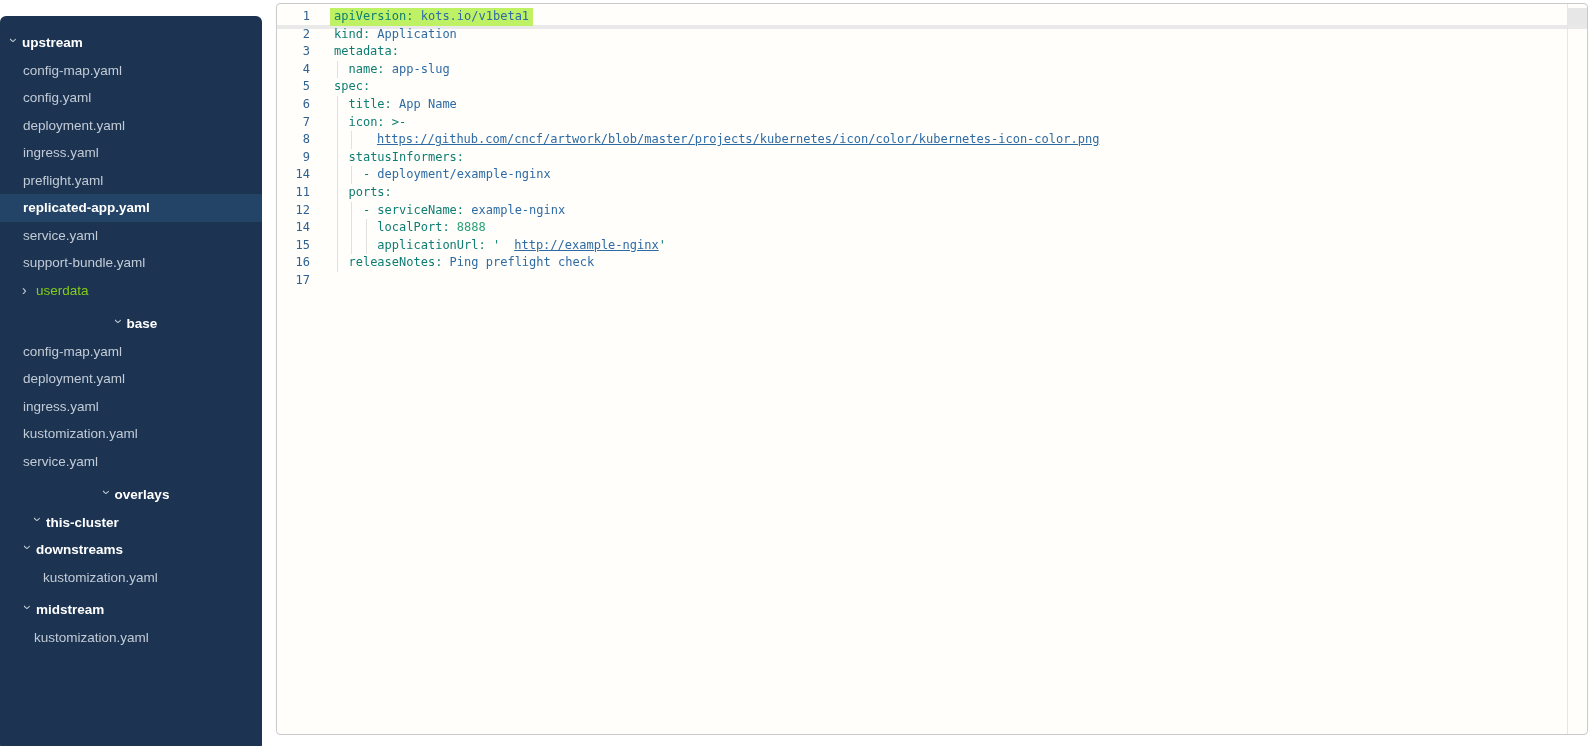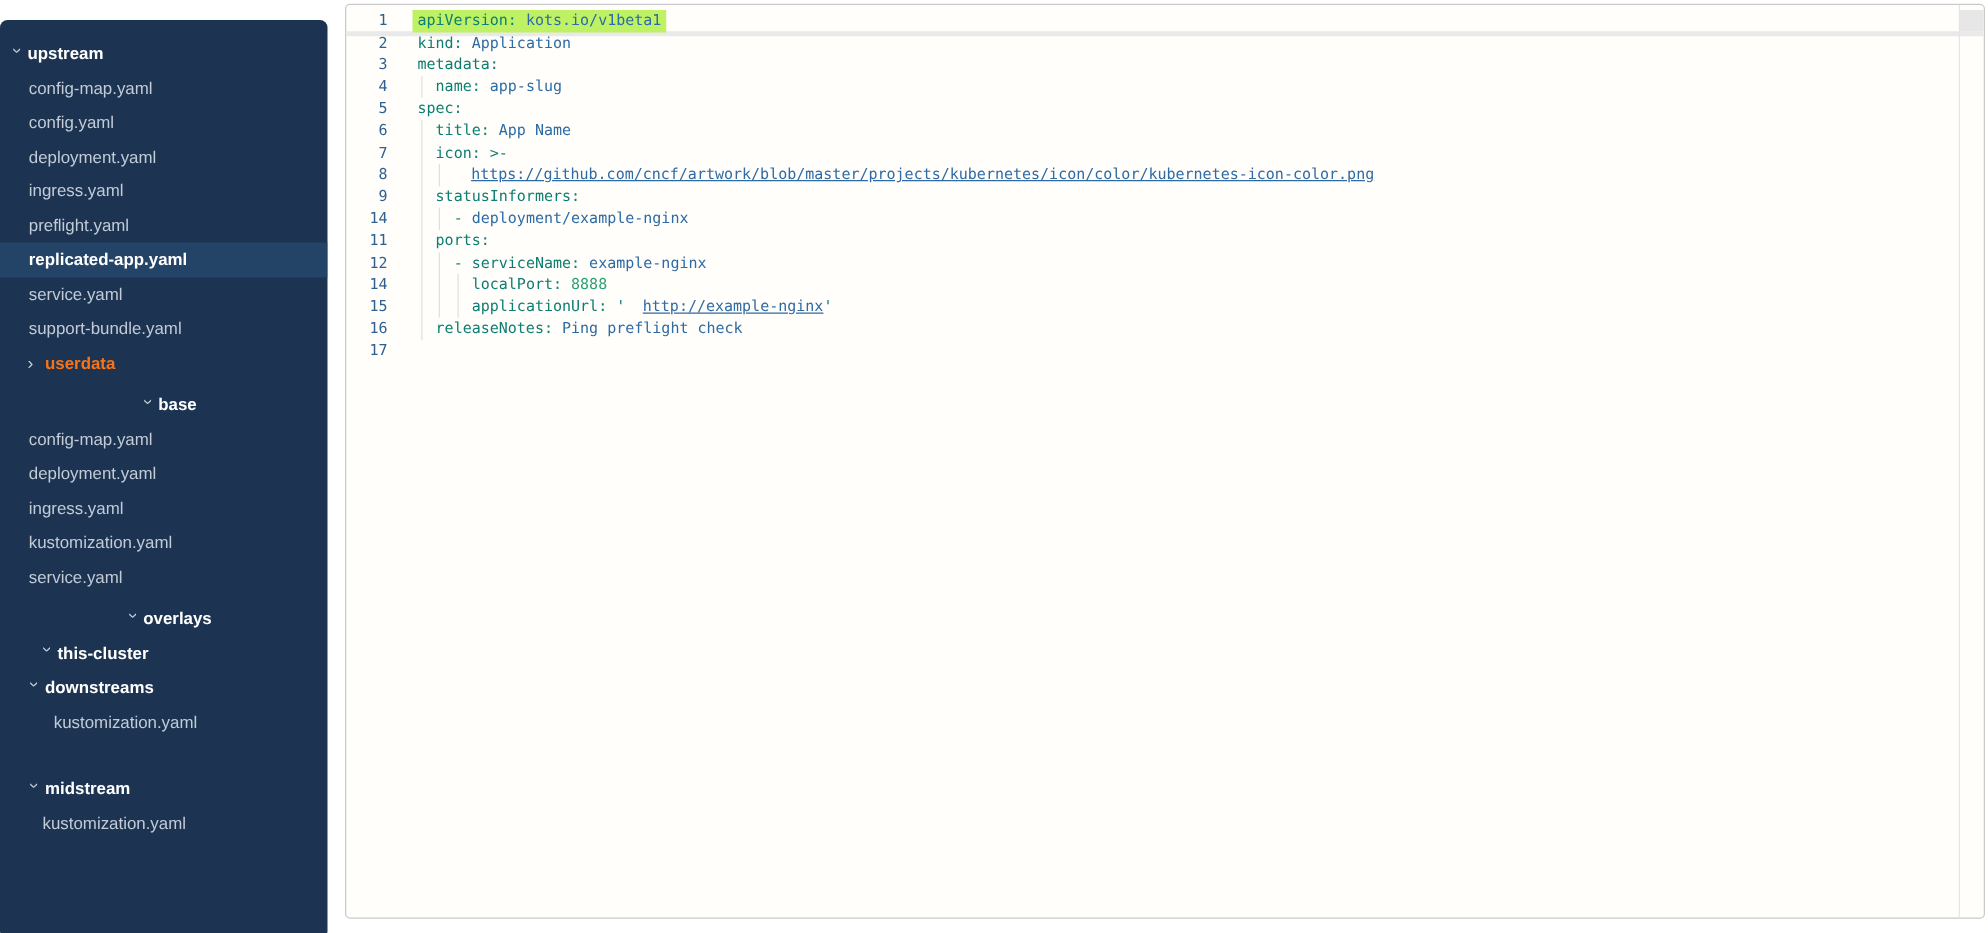--- a/index.html
+++ b/index.html
@@ -23,31 +23,31 @@
   .tree-row {
     height: 27.5px;
     display: flex; align-items: center;
     color: #c2cbd6;
     font-size: 13.5px;
     cursor: pointer;
     box-sizing: border-box;
     white-space: nowrap;
   }
   .tree-row.folder .lbl { font-weight: bold; color: #ffffff; }
-  .tree-row.folder.muted .lbl { font-weight: bold; color: #f97316; }
+  .tree-row.folder.muted .lbl { font-weight: normal; color: #84cc16; }
   .tree-row.selected { background: #234467; }
   .tree-row.selected .lbl { font-weight: bold; color: #ffffff; }
   .tree-row.file.lvl1 { padding-left: 23px; }
   .tree-row.file.lvl2 { padding-left: 34px; }
   .tree-row.file.lvl3 { padding-left: 43px; }
   .tree-row.folder.lvl0 { padding-left: 8px; }
   .tree-row.folder.lvl1 { padding-left: 22px; }
   .tree-row.folder.lvl2 { padding-left: 32px; }
   .tree-row.gap-sm { margin-top: 6px; justify-content: center; }
-  .tree-row.gap-md { margin-top: 26px; }
+  .tree-row.gap-md { margin-top: 5px; }
   .chev {
     display: inline-block;
     width: 14px;
     color: #c9d2da;
     font-size: 14px;
     line-height: 1;
     transform-origin: 40% 55%;
   }
   .chev.down { transform: rotate(90deg); }
 

